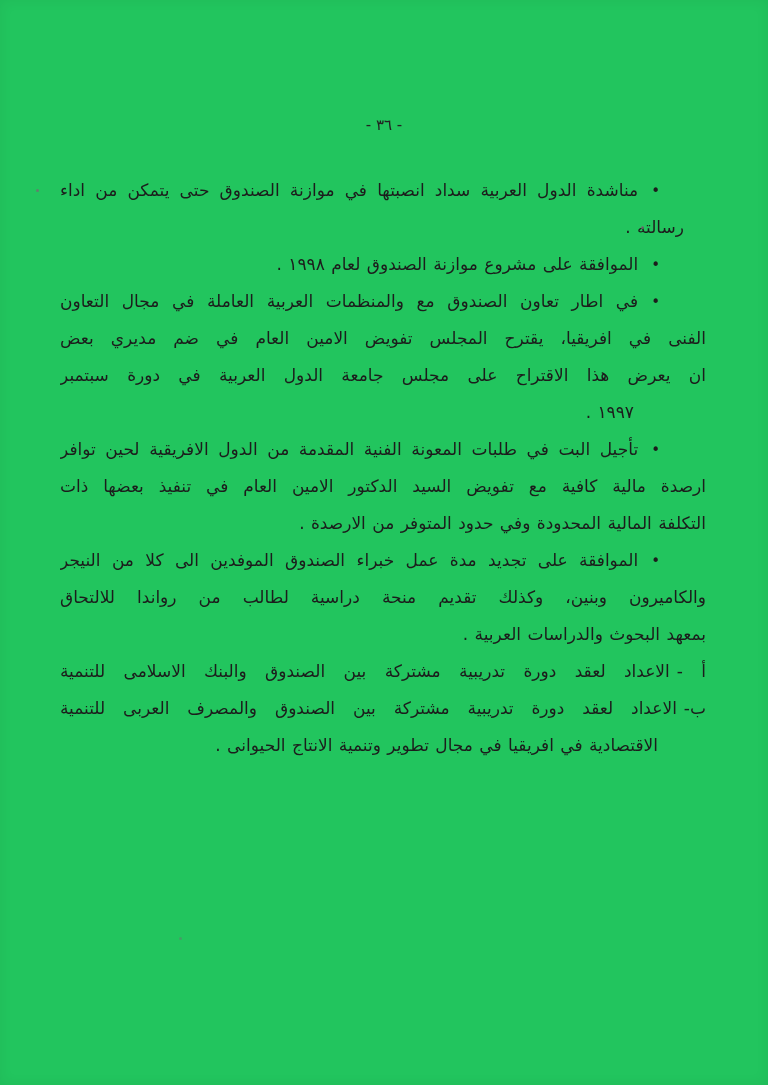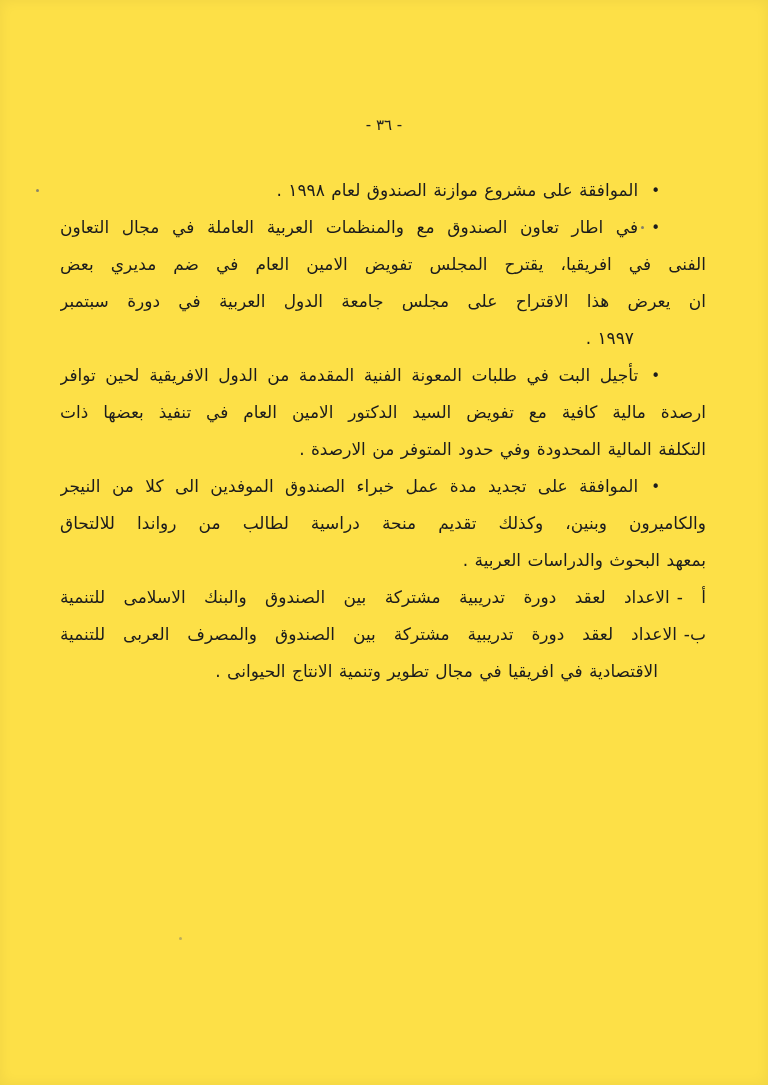--- a/index.html
+++ b/index.html
@@ -4,21 +4,21 @@
 <style>
   html, body { margin: 0; padding: 0; }
   body {
     width: 768px; height: 1085px;
     background: #e9e9e7;
     font-family: "DejaVu Sans", sans-serif;
   }
   .page {
     position: relative;
     width: 768px; height: 1085px;
-    background: #fde047;
+    background: #22c55e;
     color: #1c1c1c;
     overflow: hidden;
     box-shadow: inset 0 0 14px rgba(0,0,0,0.06);
   }
   .page-number {
     position: absolute;
     top: 116px; left: 0; right: 0;
     text-align: center;
     font-size: 15px;
     letter-spacing: 2px;
@@ -69,20 +69,26 @@
 </style>
 </head>
 <body>
 
 <div class="page">
 
   <div class="page-number">- ٣٦ -</div>
 
   <div class="content">
 
+    <div class="para">
+      <div class="line j fi">
+        <span class="bullet">•</span><span>مناشدة الدول العربية سداد انصبتها في موازنة الصندوق حتى يتمكن من اداء</span>
+      </div>
+      <div class="line r i1">رسالته .</div>
+    </div>
 
     <div class="para">
       <div class="line r fi">
         <span class="bullet">•</span><span>الموافقة على مشروع موازنة الصندوق لعام ١٩٩٨ .</span>
       </div>
     </div>
 
     <div class="para">
       <div class="line j fi">
         <span class="bullet">•</span><span>في اطار تعاون الصندوق مع والمنظمات العربية العاملة في مجال التعاون</span>

